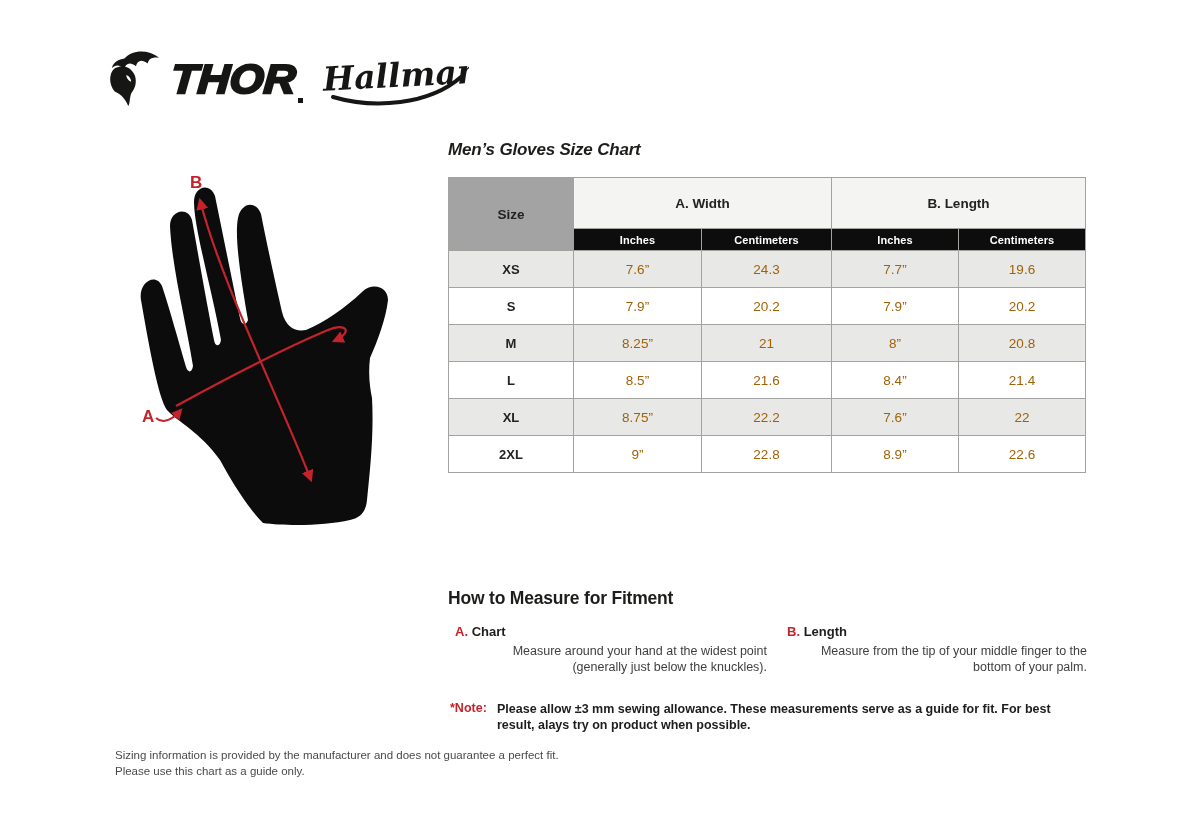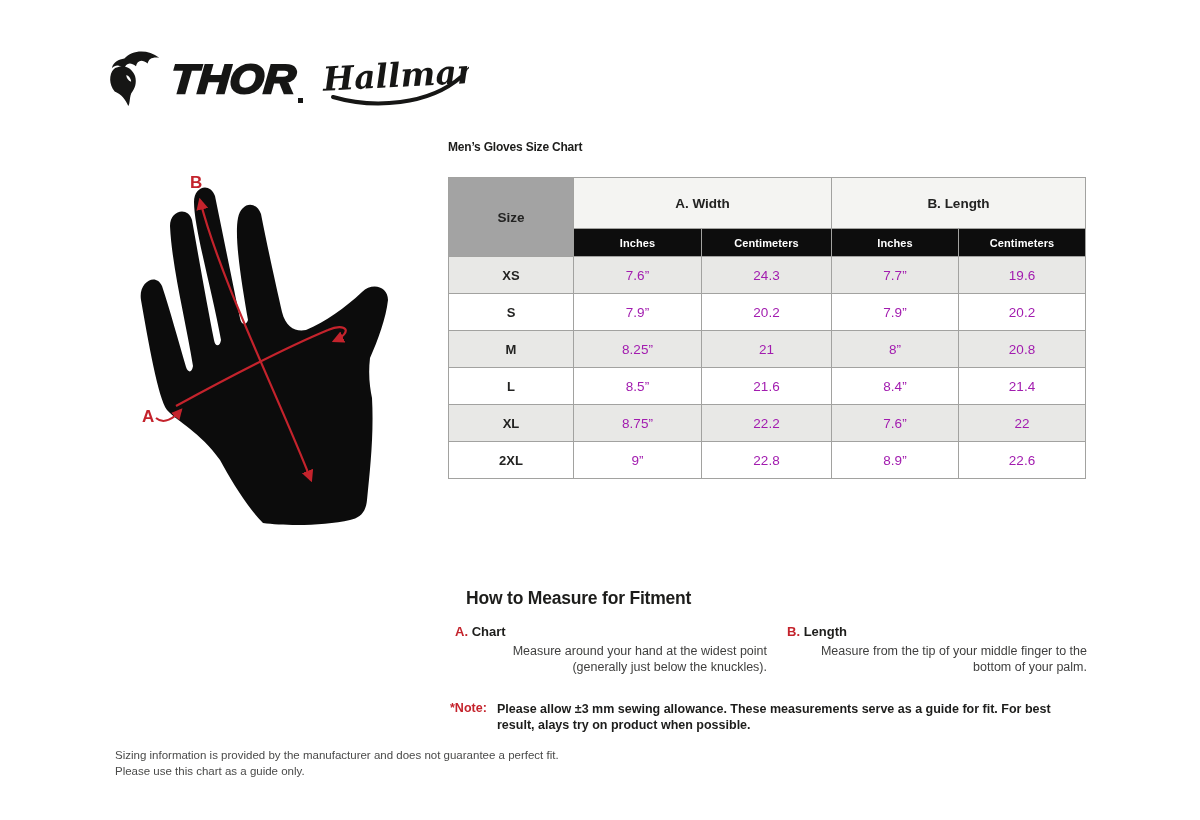--- a/index.html
+++ b/index.html
@@ -17,34 +17,34 @@
     -webkit-text-stroke: 2.5px #161615;
     margin-left: 4px; line-height: 1;
   }
   .thor-dot { width: 5px; height: 5px; background: #161615; display: inline-block; margin-left: 2px; align-self: flex-end; margin-bottom: 9px; }
   .hallman-logo { margin-left: 16px; position: relative; width: 150px; height: 64px; }
 
   
   .hand-wrap { position: absolute; left: 120px; top: 160px; width: 320px; height: 380px; }
 
   
-  .chart-title { position: absolute; left: 448px; top: 140px; font-size: 12px; font-weight: bold; color: #1d1d1b; letter-spacing: -0.2px; }
+  .chart-title { position: absolute; left: 448px; top: 140px; font-size: 17px; font-weight: bold; color: #1d1d1b; letter-spacing: -0.2px; font-style: italic; }
   .size-table { position: absolute; left: 448px; top: 177px; border-collapse: collapse; table-layout: fixed; width: 637px; }
   .size-table td, .size-table th { border: 1px solid #a2a2a0; text-align: center; vertical-align: middle; }
   .size-table .hdr { background: #f4f4f2; font-weight: bold; font-size: 13.5px; color: #232322; height: 51px; }
   .size-table .hdr-size { background: #a3a3a3; font-weight: bold; font-size: 13.5px; color: #232322; }
-  .size-table .black-cell { background: #0d0d0d; color: #ffffff; font-weight: bold; font-size: 11px; height: 28px; letter-spacing: 0.1px; }
+  .size-table .black-cell { background: #0d0d0d; color: #ffffff; font-weight: bold; font-size: 11px; height: 22px; letter-spacing: 0.1px; }
   .size-table .data-row { height: 37px; }
   .size-table .row-gray { background: #e8e8e6; }
   .size-table .row-white { background: #ffffff; }
   .size-table .cell-size { font-weight: bold; font-size: 13px; color: #232322; }
-  .size-table .cell-val { font-size: 13.5px; color: #a21caf; font-weight: normal; }
-
-  
-  .measure-title { position: absolute; left: 448px; top: 588px; font-size: 17.5px; font-weight: bold; color: #1d1d1b; letter-spacing: -0.2px; margin-left: 18px; }
+  .size-table .cell-val { font-size: 13.5px; color: #a16207; font-weight: normal; }
+
+  
+  .measure-title { position: absolute; left: 448px; top: 588px; font-size: 17.5px; font-weight: bold; color: #1d1d1b; letter-spacing: -0.2px; }
   .measure-col { position: absolute; top: 624px; }
   .measure-col-a { left: 455px; width: 312px; }
   .measure-col-b { left: 787px; width: 300px; }
   .measure-head { font-size: 13px; font-weight: bold; color: #1d1d1b; margin-bottom: 4px; }
   .measure-head .red { color: #c4232c; }
   .measure-body { font-size: 12.5px; color: #3f3f3e; line-height: 1.28; text-align: right; }
 
   .note-row { position: absolute; left: 450px; top: 701px; width: 630px; display: flex; }
   .note-label { color: #c4232c; font-weight: bold; font-size: 12.5px; flex: 0 0 47px; }
   .note-text { font-weight: bold; font-size: 12.5px; color: #1d1d1b; line-height: 1.28; width: 578px; }

